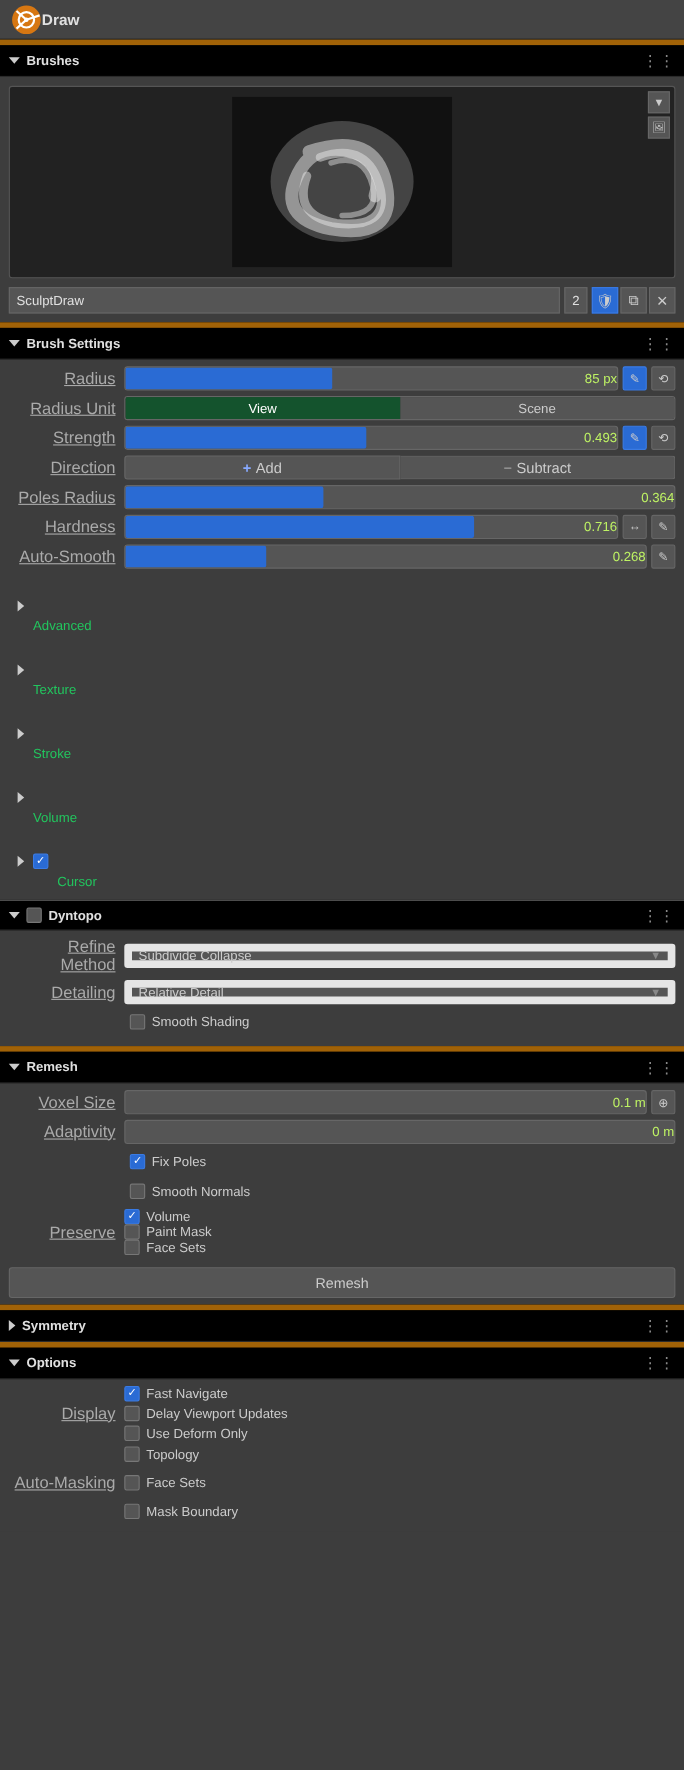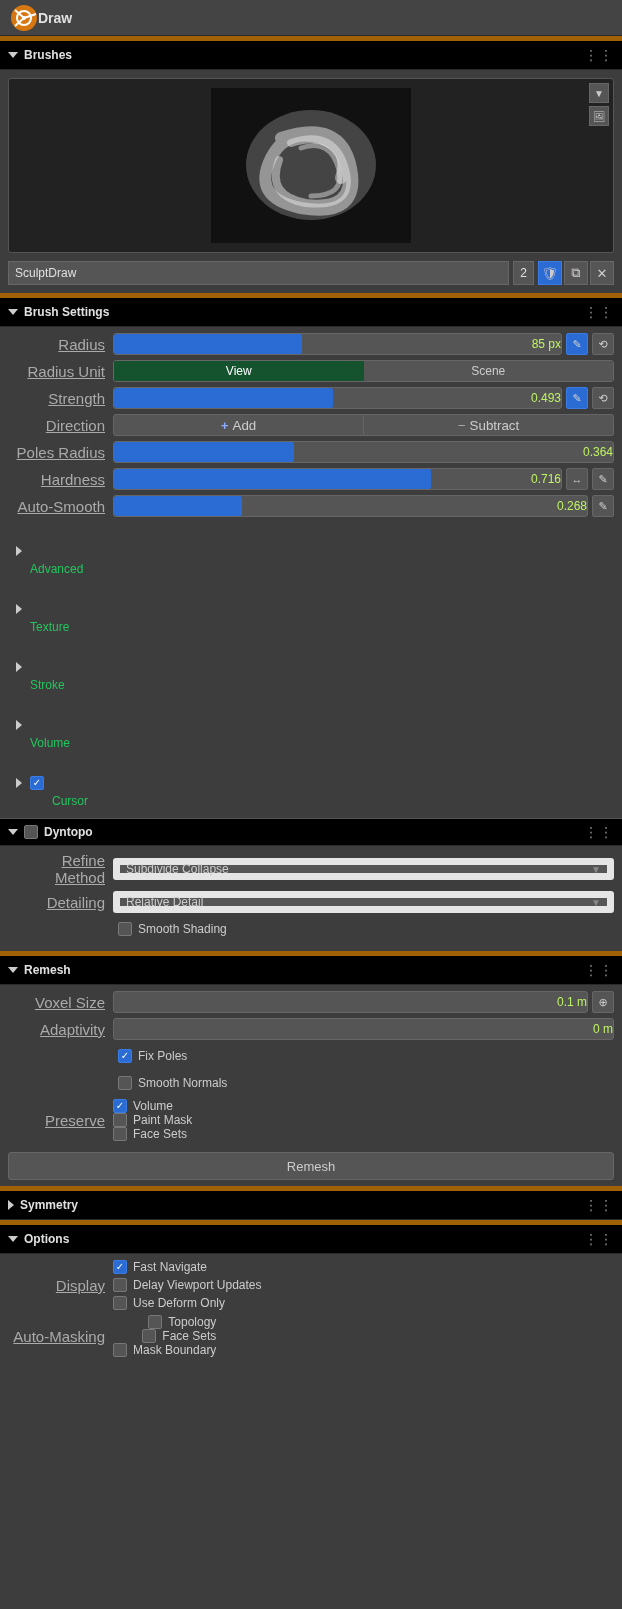--- a/index.html
+++ b/index.html
@@ -709,21 +709,21 @@
           <div class="cb"></div>
           <span class="cb-label">Use Deform Only</span>
         </div>
       </div>
     </div>
   </div>
 
   <div class="prop-row">
     <span class="prop-label">Auto-Masking</span>
     <div class="prop-control">
-      <div style="display:flex; flex-direction:column; gap:0;align-items:flex-end;">
+      <div style="display:flex; flex-direction:column; gap:12px;">
         <div class="cb-container">
           <div class="cb"></div>
           <span class="cb-label">Topology</span>
         </div>
         <div class="cb-container">
           <div class="cb"></div>
           <span class="cb-label">Face Sets</span>
         </div>
         <div class="cb-container">
           <div class="cb"></div>

